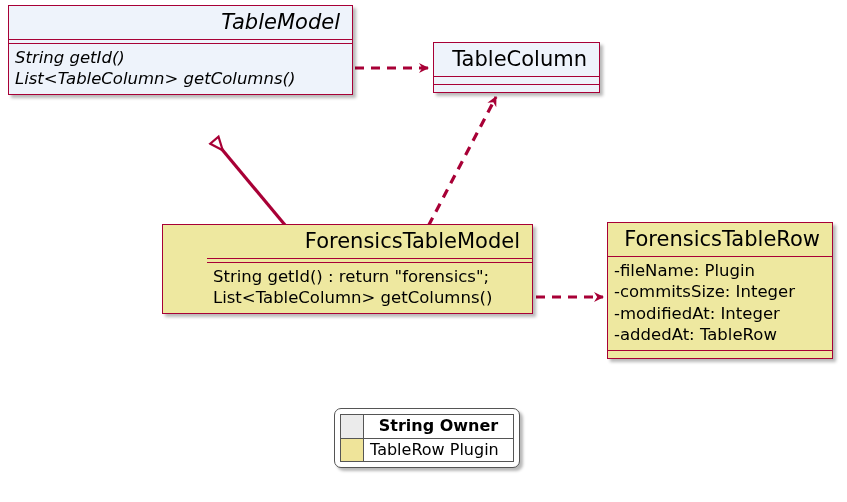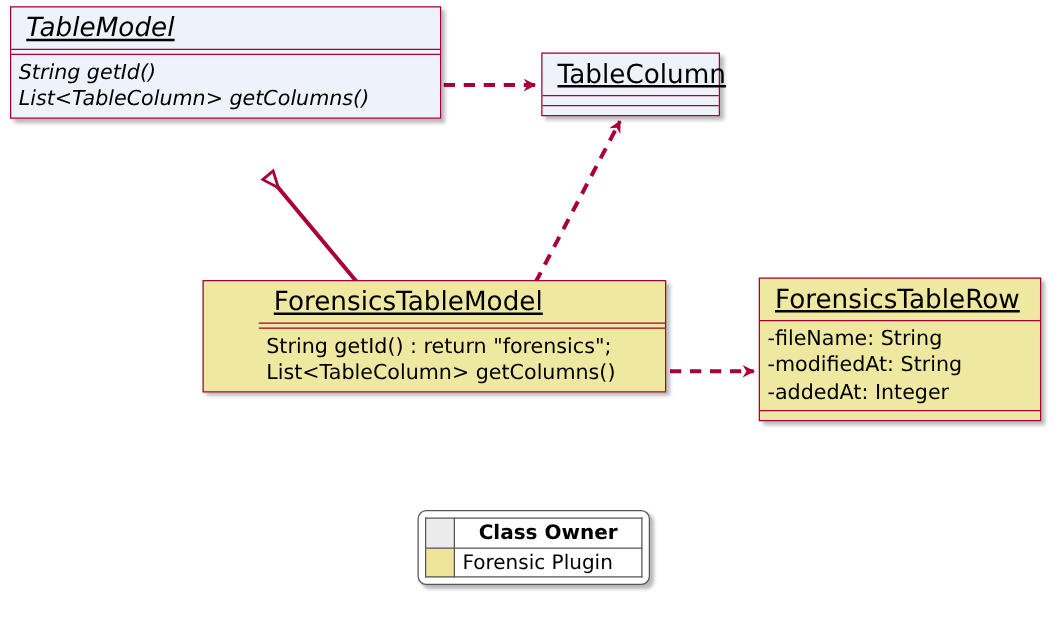--- a/index.html
+++ b/index.html
@@ -22,27 +22,26 @@
   .uml-class {
     position: absolute;
     border: 1.5px solid #a80036;
     box-sizing: border-box;
     box-shadow: 3px 3px 3px rgba(0,0,0,0.28);
   }
   .uml-class.blue   { background: #eef3fb; }
   .uml-class.yellow { background: #eee8a0; }
 
   .uml-title {
-    text-align: left;
+    text-align: right;
     font-size: 21px;
     color: #000000;
     padding: 5px 12px 6px 12px;
     line-height: 1.05;
     white-space: nowrap;
-    text-decoration: underline;
   }
   .uml-title.italic { font-style: italic; }
 
   .uml-sep {
     height: 0;
     border-top: 1.5px solid #a80036;
   }
   
   .uml-sep-gap {
     height: 3px;
@@ -134,21 +133,21 @@
     <div class="uml-title italic">TableModel</div>
     <div class="uml-sep"></div>
     <div class="uml-sep-gap"></div>
     <div class="uml-sep"></div>
     <div class="uml-compartment">
       <div class="uml-line italic">String getId()</div>
       <div class="uml-line italic">List&lt;TableColumn&gt; getColumns()</div>
     </div>
   </div>
 
-  <div class="uml-class blue" style="left:433px; top:42px; width:143px;">
+  <div class="uml-class blue" style="left:433px; top:42px; width:167px;">
     <div class="uml-title">TableColumn</div>
     <div class="uml-sep"></div>
     <div class="uml-compartment empty"></div>
     <div class="uml-sep"></div>
     <div class="uml-compartment empty"></div>
   </div>
 
   <div class="uml-class yellow" style="left:162px; top:224px; width:371px;padding-left:44px;">
     <div class="uml-title">ForensicsTableModel</div>
     <div class="uml-sep"></div>
@@ -157,36 +156,37 @@
     <div class="uml-compartment">
       <div class="uml-line">String getId() : return "forensics";</div>
       <div class="uml-line">List&lt;TableColumn&gt; getColumns()</div>
     </div>
   </div>
 
   <div class="uml-class yellow" style="left:607px; top:222px; width:226px;">
     <div class="uml-title">ForensicsTableRow</div>
     <div class="uml-sep"></div>
     <div class="uml-compartment">
-      <div class="uml-line">-fileName: String</div>
-      <div class="uml-line">-modifiedAt: String</div>
-      <div class="uml-line">-addedAt: Integer</div>
+      <div class="uml-line">-fileName: Plugin</div>
+      <div class="uml-line">-commitsSize: Integer</div>
+      <div class="uml-line">-modifiedAt: Integer</div>
+      <div class="uml-line">-addedAt: TableRow</div>
     </div>
     <div class="uml-sep"></div>
     <div class="uml-compartment empty"></div>
   </div>
 
   <div class="legend" style="left:334px; top:408px; width:186px;">
     <table>
       <tbody>
           <tr>
         <td class="swatch sw-grey"></td>
-        <td class="header-label">Class Owner</td>
+        <td class="header-label">String Owner</td>
       </tr>
       <tr>
         <td class="swatch sw-yellow"></td>
-        <td>Forensic Plugin</td>
+        <td>TableRow Plugin</td>
       </tr>
     </tbody>
       </table>
   </div>
 
 </div>
 
 </body></html>

